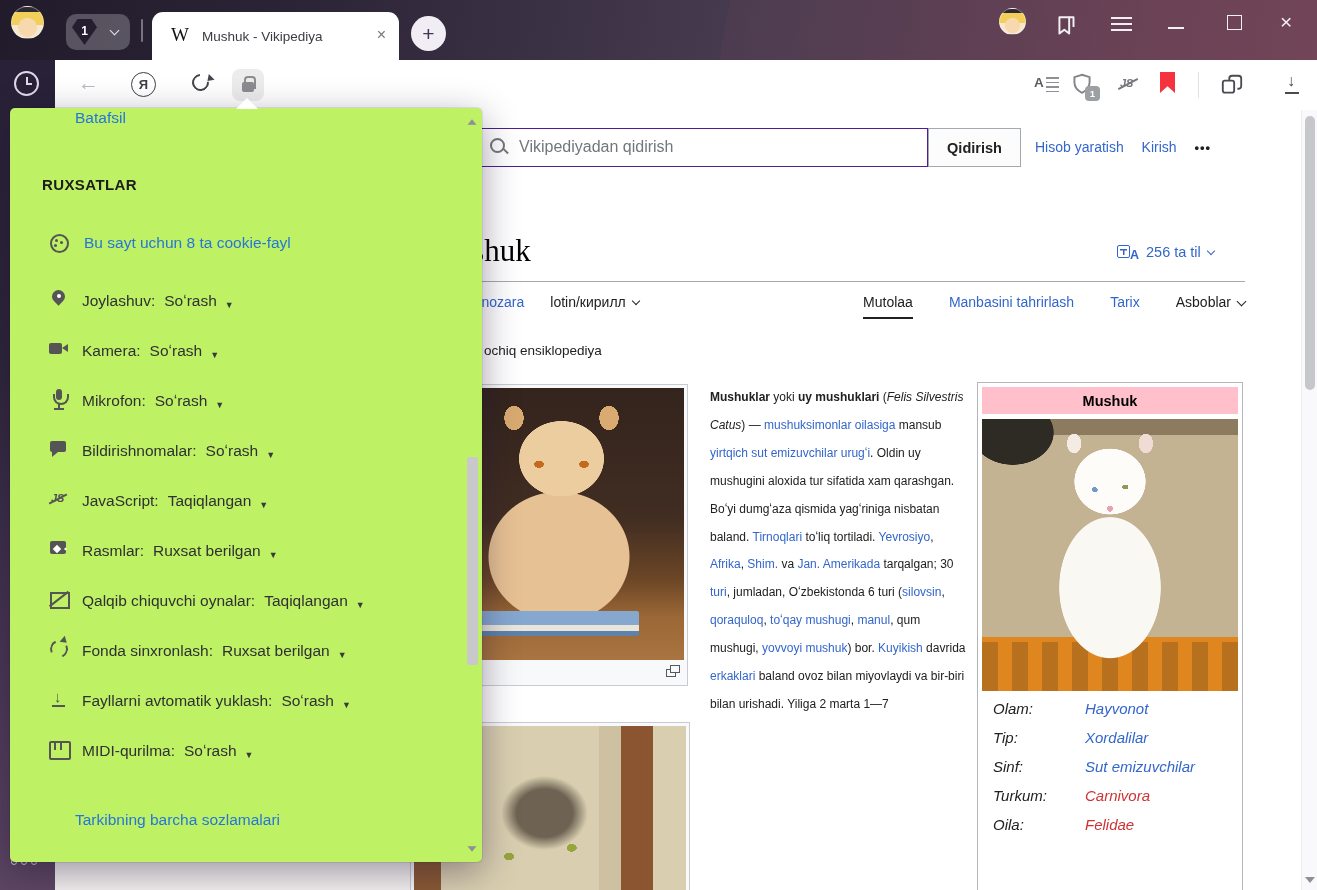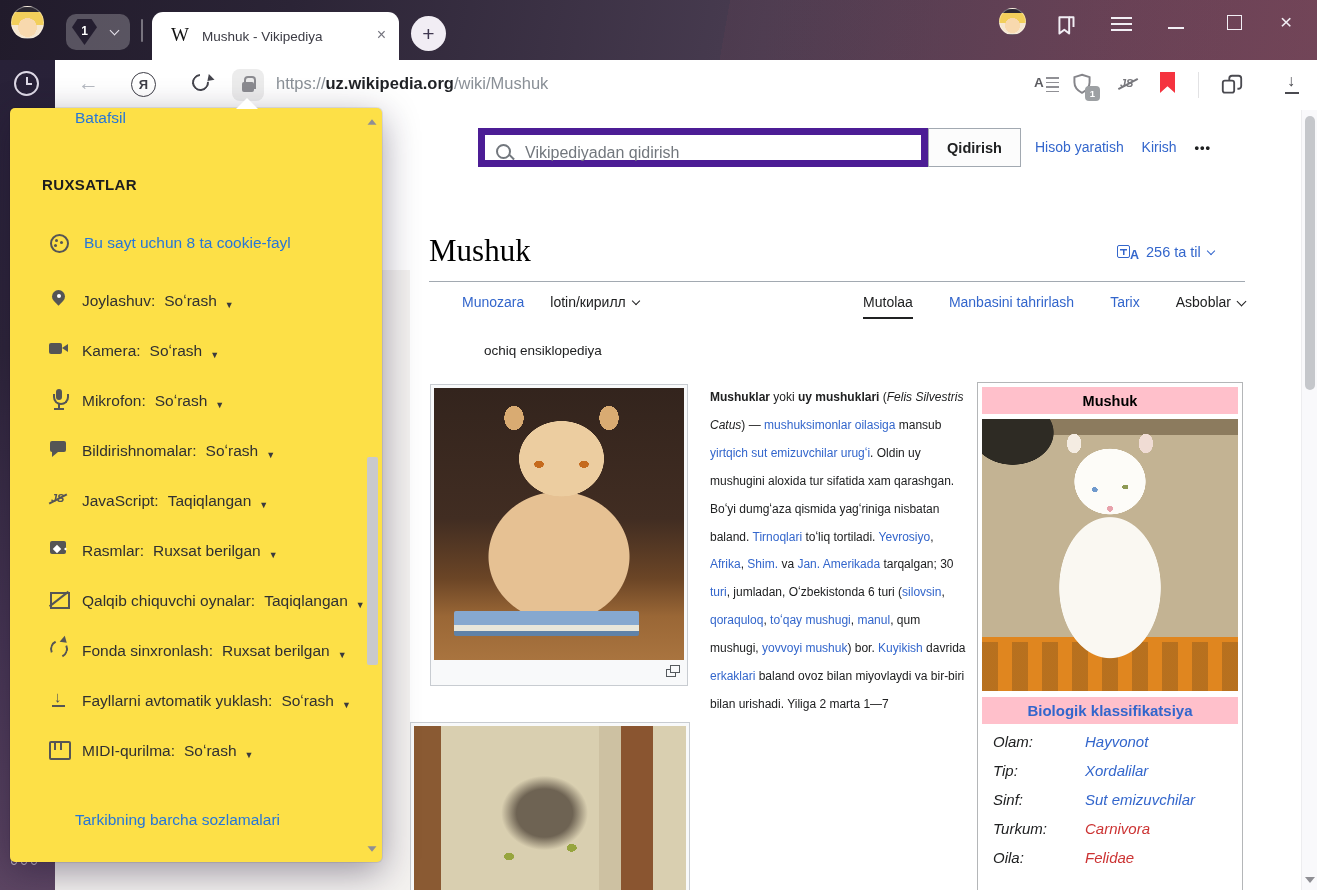--- a/index.html
+++ b/index.html
@@ -74,21 +74,21 @@
     clip-path:polygon(0 0,100% 0,100% 100%,50% 68%,0 100%);}
   .tool-sep{position:absolute;left:1143px;top:12px;width:1px;height:26px;background:#e2e2e4;}
   .coll-ic{position:absolute;left:1163px;top:12px;}
   .dl-ic{position:absolute;left:1228px;top:12px;width:18px;height:24px;}
   .dl-ic::before{content:'↓';position:absolute;left:4px;top:0;font-size:16px;font-weight:700;color:#4a4a50;}
   .dl-ic::after{content:'';position:absolute;left:2px;bottom:2px;width:14px;height:2px;background:#4a4a50;}
 
   
   .page{position:absolute;left:55px;top:110px;width:1246px;height:780px;background:#fff;overflow:hidden;}
   .leftcol-bg{position:absolute;left:0;top:160px;width:355px;height:620px;background:#f4f2f0;}
-  .search-box{position:absolute;left:423px;top:18px;width:450px;height:39px;border:7px solid #4c1d95;background:#fff;}
+  .search-box{position:absolute;left:423px;top:18px;width:450px;height:39px;border:1px solid #4c1d95;background:#fff;}
   .mag{position:absolute;left:11px;top:9px;width:19px;height:19px;}
   .mag::before{content:'';position:absolute;left:0;top:0;width:11px;height:11px;border:2px solid #72777d;border-radius:50%;}
   .mag::after{content:'';position:absolute;left:12px;top:12px;width:7px;height:2.4px;background:#72777d;transform:rotate(45deg);}
   .search-ph{position:absolute;left:40px;top:9px;font-size:16px;color:#72777d;}
   .search-btn{position:absolute;left:873px;top:18px;width:93px;height:39px;border:1px solid #a2a9b1;background:#fcfcfc;
     display:flex;align-items:center;justify-content:center;font-size:14.5px;font-weight:700;color:#202122;}
   .user-links{position:absolute;left:980px;top:29px;font-size:14px;white-space:nowrap;}
   .user-links a{color:#3366cc;text-decoration:none;margin-right:14px;}
   .user-links .more{color:#202122;font-weight:700;letter-spacing:1px;font-size:13px;}
   .lang-chip{position:absolute;left:1062px;top:133px;display:flex;align-items:center;gap:7px;color:#36c;}
@@ -171,21 +171,21 @@
 
   
   .pg-sb{position:absolute;left:1301px;top:110px;width:16px;height:780px;background:#f9f9fb;border-left:1px solid #ededef;}
   .pg-sb .thumb{position:absolute;left:3px;top:6px;width:10px;height:274px;background:#c5c7cb;border-radius:6px;border:none;padding:0;}
   .arr-dn{width:0;height:0;border-left:5px solid transparent;border-right:5px solid transparent;border-top:6px solid #8f8f94;}
   .arr-up{width:0;height:0;border-left:5px solid transparent;border-right:5px solid transparent;border-bottom:6px solid #8f8f94;}
   .pg-sb .arr-dn{position:absolute;left:3px;bottom:7px;}
 
   
   .panel-pointer{position:absolute;left:236px;top:98px;width:0;height:0;border-left:11px solid transparent;border-right:11px solid transparent;border-bottom:11px solid #fff;z-index:61;}
-  .panel{position:absolute;left:10px;top:108px;width:372px;height:754px;background:#fde047;border-radius:5px;
+  .panel{position:absolute;left:10px;top:108px;width:472px;height:754px;background:#bef264;border-radius:5px;
     box-shadow:0 10px 36px rgba(30,20,50,.42),0 0 0 1px rgba(0,0,0,.08);z-index:60;}
   .p-link{color:#2676d9;font-size:15.5px;}
   .p-batafsil{position:absolute;left:65px;top:1px;}
   .p-head{position:absolute;left:32px;top:68px;font-size:15px;font-weight:700;color:#1d1d1f;letter-spacing:.4px;}
   .p-cookie{position:absolute;left:38px;top:124px;display:flex;align-items:center;gap:14px;}
   .perm-list{position:absolute;left:38px;top:180px;display:flex;flex-direction:column;gap:28px;}
   .perm-row{display:flex;align-items:flex-end;height:22px;}
   .pi{width:22px;height:22px;position:relative;flex:0 0 22px;}
   .perm-label{margin-left:12px;font-size:15.5px;color:#303032;}
   .perm-value{margin-left:9px;font-size:15.5px;color:#303032;}
@@ -265,23 +265,20 @@
       </div>
   </div>
 
   <div class="toolbar">
     <span class="back-ic">←</span>
     <span class="ya-ic">Я</span>
     <span class="refresh-ic"></span>
     <span class="lock-chip">
         <span class="lock-ic"></span>
       </span>
-    <span class="url">
-      <span class="dim">https://</span><span class="host">uz.wikipedia.org</span><span class="dim">/wiki/Mushuk</span>
-    </span>
     <span class="reader-ic"></span>
     <span class="shield-wrap">
       <svg width="26" height="26" viewBox="0 0 24 24" fill="none" stroke="#85858a" stroke-width="1.8">
           <path d="M12 3.5l7 2.2v4.6c0 4.4-2.9 7.7-7 9.8-4.1-2.1-7-5.4-7-9.8V5.7z"></path>
         </svg>
       <span class="shield-badge">1</span>
     </span>
     <span class="jsx tb"></span>
     <span class="redbm"></span>
     <span class="tool-sep"></span>
@@ -345,23 +342,20 @@
 
     <div class="thumb thumb2">
       <div class="timg timg2"></div>
     </div>
 
     <p class="para"><span class="seg b">Mushuklar</span><span class="seg"> yoki </span><span class="seg b">uy mushuklari</span><span class="seg"> (</span><span class="seg i">Felis Silvestris Catus</span><span class="seg">) — </span><span class="seg lnk">mushuksimonlar oilasiga</span><span class="seg"> mansub </span><span class="seg lnk">yirtqich sut emizuvchilar urugʻi</span><span class="seg">. Oldin uy mushugini aloxida tur sifatida xam qarashgan. Boʻyi dumgʻaza qismida yagʻriniga nisbatan baland. </span><span class="seg lnk">Tirnoqlari</span><span class="seg"> toʻliq tortiladi. </span><span class="seg lnk">Yevrosiyo</span><span class="seg">, </span><span class="seg lnk">Afrika</span><span class="seg">, </span><span class="seg lnk">Shim.</span><span class="seg"> va </span><span class="seg lnk">Jan. Amerikada</span><span class="seg"> tarqalgan; 30 </span><span class="seg lnk">turi</span><span class="seg">, jumladan, Oʻzbekistonda 6 turi (</span><span class="seg lnk">silovsin</span><span class="seg">, </span><span class="seg lnk">qoraquloq</span><span class="seg">, </span><span class="seg lnk">toʻqay mushugi</span><span class="seg">, </span><span class="seg lnk">manul</span><span class="seg">, qum mushugi, </span><span class="seg lnk">yovvoyi mushuk</span><span class="seg">) bor. </span><span class="seg lnk">Kuyikish</span><span class="seg"> davrida </span><span class="seg lnk">erkaklari</span><span class="seg"> baland ovoz bilan miyovlaydi va bir-biri bilan urishadi. Yiliga 2 marta 1—7</span></p>
 
     <div class="infobox">
       <div class="ib-head">Mushuk</div>
       <div class="ib-img"></div>
-      <div class="ib-head2">
-          <span>Biologik klassifikatsiya</span>
-        </div>
       <div class="ib-rows">
 
           <div class="ib-row">
             <span class="lb">Olam:</span>
             <span class="vl link">Hayvonot</span>
           </div>
 
           <div class="ib-row">
             <span class="lb">Tip:</span>
             <span class="vl link">Xordalilar</span>

